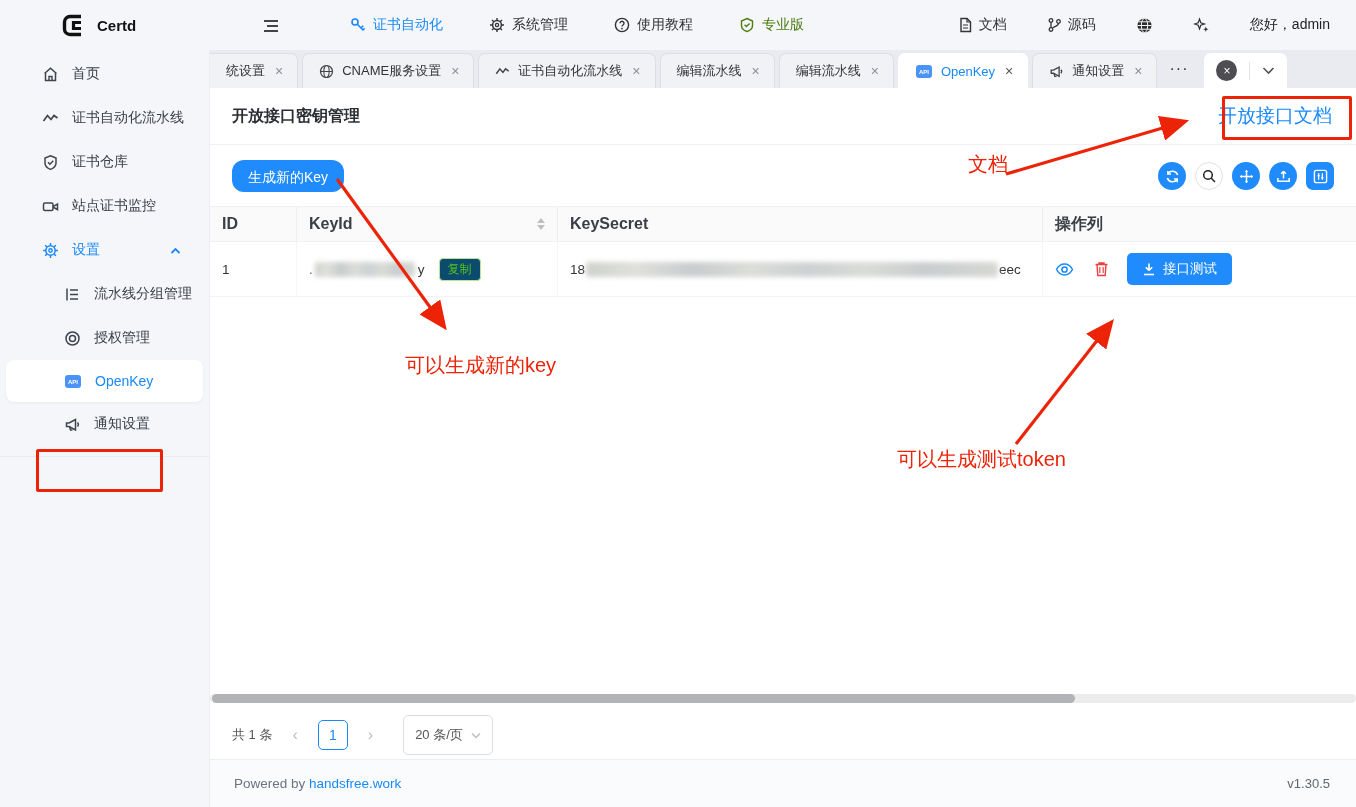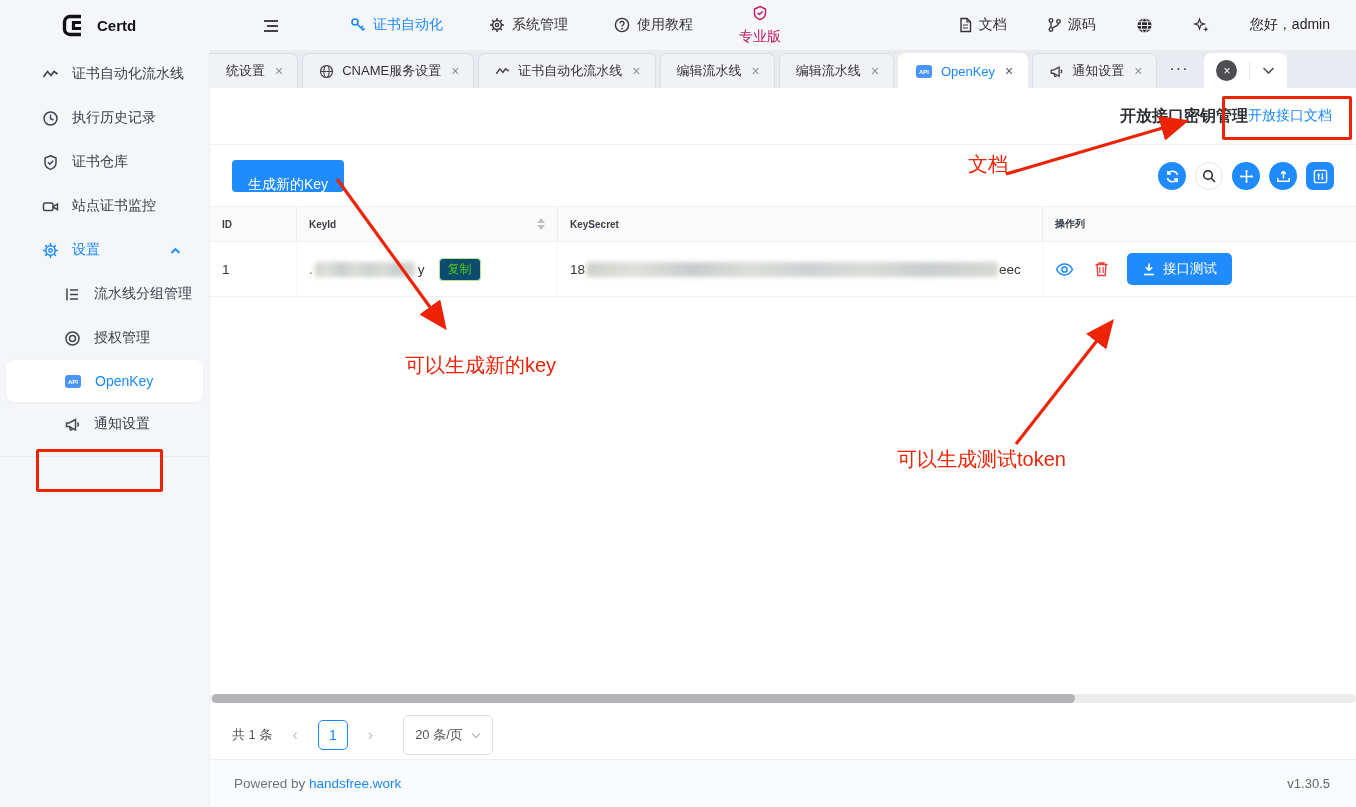--- a/index.html
+++ b/index.html
@@ -11,21 +11,21 @@
   .ic{display:inline-block;vertical-align:middle;flex:none;}
 
   
   .header{position:absolute;top:0;left:0;width:1356px;height:50px;background:#f4f6fa;display:flex;align-items:center;gap:28px;}
   .brand-box{width:210px;display:flex;align-items:center;padding-left:60px;gap:10px;}
   .brand-name{font-weight:bold;font-size:15px;color:#111;}
   .collapse-btn{margin-left:24px;color:#444;cursor:pointer;}
   .hnav{display:flex;align-items:center;gap:46px;margin-left:42px;}
   .hnav-item{display:flex;align-items:center;gap:7px;color:#333;font-size:14px;cursor:pointer;}
   .hnav-item.active{color:var(--primary);}
-  .hnav-item.pro{color:#be185d;flex-direction:column;}
+  .hnav-item.pro{color:#4d7c0f;}
   .hright{margin-left:auto;display:flex;align-items:center;gap:40px;padding-right:26px;}
   .hlink{display:flex;align-items:center;gap:6px;color:#333;cursor:pointer;}
   .greeting{color:#222;}
 
   
   .sidebar{position:absolute;top:50px;left:0;width:210px;height:757px;background:#f5f6fa;border-right:1px solid #eceef2;}
   .menu{padding-top:2px;border-bottom:1px solid #e9ebef;padding-bottom:10px;}
   .sb-item{height:44px;display:flex;align-items:center;gap:13px;padding-left:36px;margin:0 6px;border-radius:8px;color:#3b4046;cursor:pointer;position:relative;}
   .sb-item .ic{color:#3f454d;}
   .sb-item.sub{padding-left:58px;}
@@ -44,35 +44,35 @@
   .tab.active .ic{color:var(--primary);}
   .tab.active .tab-close{color:#555;}
   .tab-more{margin:0 10px;color:#333;font-size:16px;letter-spacing:1px;align-self:center;cursor:pointer;}
   .tab-controls{height:35px;margin-top:3px;background:#fff;border-radius:7px 7px 0 0;display:flex;align-items:center;margin-left:6px;}
   .close-all{width:21px;height:21px;border-radius:50%;background:#4d4d52;color:#fff;display:flex;align-items:center;justify-content:center;font-size:12px;margin:0 12px;cursor:pointer;}
   .tc-divider{width:1px;height:18px;background:#e3e5e9;}
   .tab-chevron{padding:0 12px;color:#555;cursor:pointer;display:flex;align-items:center;}
 
   
   .content{position:absolute;top:88px;left:210px;width:1146px;height:719px;background:#fff;}
-  .page-head{height:57px;display:flex;align-items:center;justify-content:flex-end;padding:0 24px 0 22px;border-bottom:1px solid #f0f1f3;}
+  .page-head{height:57px;display:flex;align-items:center;justify-content:space-between;padding:0 24px 0 22px;border-bottom:1px solid #f0f1f3;}
   .page-title{font-size:16px;font-weight:bold;color:#2b2f33;}
-  .doc-link{color:var(--primary);font-size:14px;cursor:pointer;}
+  .doc-link{color:var(--primary);font-size:19px;cursor:pointer;}
   .toolbar{display:flex;align-items:center;justify-content:space-between;padding:15px 22px 14px;}
-  .gen-btn{background:#1f8bfd;color:#fff;border:none;border-radius:4px;height:32px;padding:16px 16px;font-size:14px;font-family:inherit;cursor:pointer;}
+  .gen-btn{background:#1f8bfd;color:#fff;border:none;border-radius:12px;height:32px;padding:9px 16px;font-size:14px;font-family:inherit;cursor:pointer;}
   .tool-icons{display:flex;align-items:center;gap:9px;}
   .tbtn{width:28px;height:28px;border-radius:50%;background:#1f8bfd;color:#fff;display:flex;align-items:center;justify-content:center;border:none;cursor:pointer;}
   .tbtn.light{background:#fff;border:1px solid #dfe2e6;color:#222;}
   .tbtn.square{border-radius:7px;}
 
   
   .tbl{width:100%;}
   .tbl-head,.tbl-row{display:grid;grid-template-columns:87px 261px 485px 1fr;}
   .tbl-head{background:#fafafa;height:36px;border-top:1px solid #f0f1f3;border-bottom:1px solid #f0f1f3;}
-  .th{display:flex;align-items:center;padding:0 12px;font-size:10px;font-weight:bold;color:#3a3f45;border-right:1px solid #efefef;position:relative;}
+  .th{display:flex;align-items:center;padding:0 12px;font-size:16px;font-weight:bold;color:#3a3f45;border-right:1px solid #efefef;position:relative;}
   .th:last-child{border-right:none;}
   .th .sorter{margin-left:auto;display:flex;flex-direction:column;gap:2px;cursor:pointer;}
   .sorter i{width:0;height:0;border-left:4px solid transparent;border-right:4px solid transparent;display:block;}
   .sorter .up{border-bottom:5px solid #bfbfbf;}
   .sorter .dn{border-top:5px solid #bfbfbf;}
   .tbl-row{height:55px;border-bottom:1px solid #f2f3f5;}
   .td{display:flex;align-items:center;padding:0 12px;font-size:13.5px;color:#333;border-right:1px solid #f5f5f5;overflow:hidden;}
   .td:last-child{border-right:none;}
   .blur-bar{height:15px;border-radius:3px;background:linear-gradient(90deg,#cfd2cc,#dfe0da 12%,#c8ccce 26%,#dbddd7 40%,#cdd1d3 54%,#dadcd6 68%,#c9cdcf 82%,#d6d8d2);filter:blur(2.5px);}
   .copy-tag{margin-left:14px;font-size:12px;color:#52c41a;background:#0c4a6e;border:1px solid #b7e397;border-radius:4px;padding:2px 8px;cursor:pointer;}
@@ -181,30 +181,30 @@
         </svg>
     </span>
     <span class="greeting">您好，admin</span>
   </div>
 </div>
 
 <div class="sidebar">
   <div class="menu">
     <div class="sb-item">
       <svg class="ic" width="17" height="17" viewBox="0 0 17 17">
+          <path d="M2.5 7.5 8.5 2.2 14.5 7.5 M3.5 6.8V14.5h10V6.8" fill="none" stroke="currentColor" stroke-width="1.5"></path>
+          <path d="M7 14.5V10.5h3v4" fill="none" stroke="currentColor" stroke-width="1.4"></path>
+        </svg>
+      <span>首页</span>
+    </div>
+    <div class="sb-item">
+      <svg class="ic" width="17" height="17" viewBox="0 0 17 17">
           <path d="M1.5 11 5.5 5.5 9 9.5 12 5.5 15.5 8" fill="none" stroke="currentColor" stroke-width="1.7"></path>
         </svg>
       <span>证书自动化流水线</span>
-    </div>
-    <div class="sb-item">
-      <svg class="ic" width="17" height="17" viewBox="0 0 17 17">
-          <circle cx="8.5" cy="8.5" r="6.5" fill="none" stroke="currentColor" stroke-width="1.5"></circle>
-          <path d="M8.5 4.5V8.7L11.5 10" fill="none" stroke="currentColor" stroke-width="1.4"></path>
-        </svg>
-      <span>执行历史记录</span>
     </div>
     <div class="sb-item">
       <svg class="ic" width="17" height="17" viewBox="0 0 17 17">
           <path d="M8.5 1.8 14 4v5c0 3.2-2.5 5.3-5.5 6.4C5.5 14.3 3 12.2 3 9V4z" fill="none" stroke="currentColor" stroke-width="1.5"></path>
           <path d="M6 8.3 7.9 10.2 11.3 6.8" fill="none" stroke="currentColor" stroke-width="1.5"></path>
         </svg>
       <span>证书仓库</span>
     </div>
     <div class="sb-item">
       <svg class="ic" width="17" height="17" viewBox="0 0 17 17">

